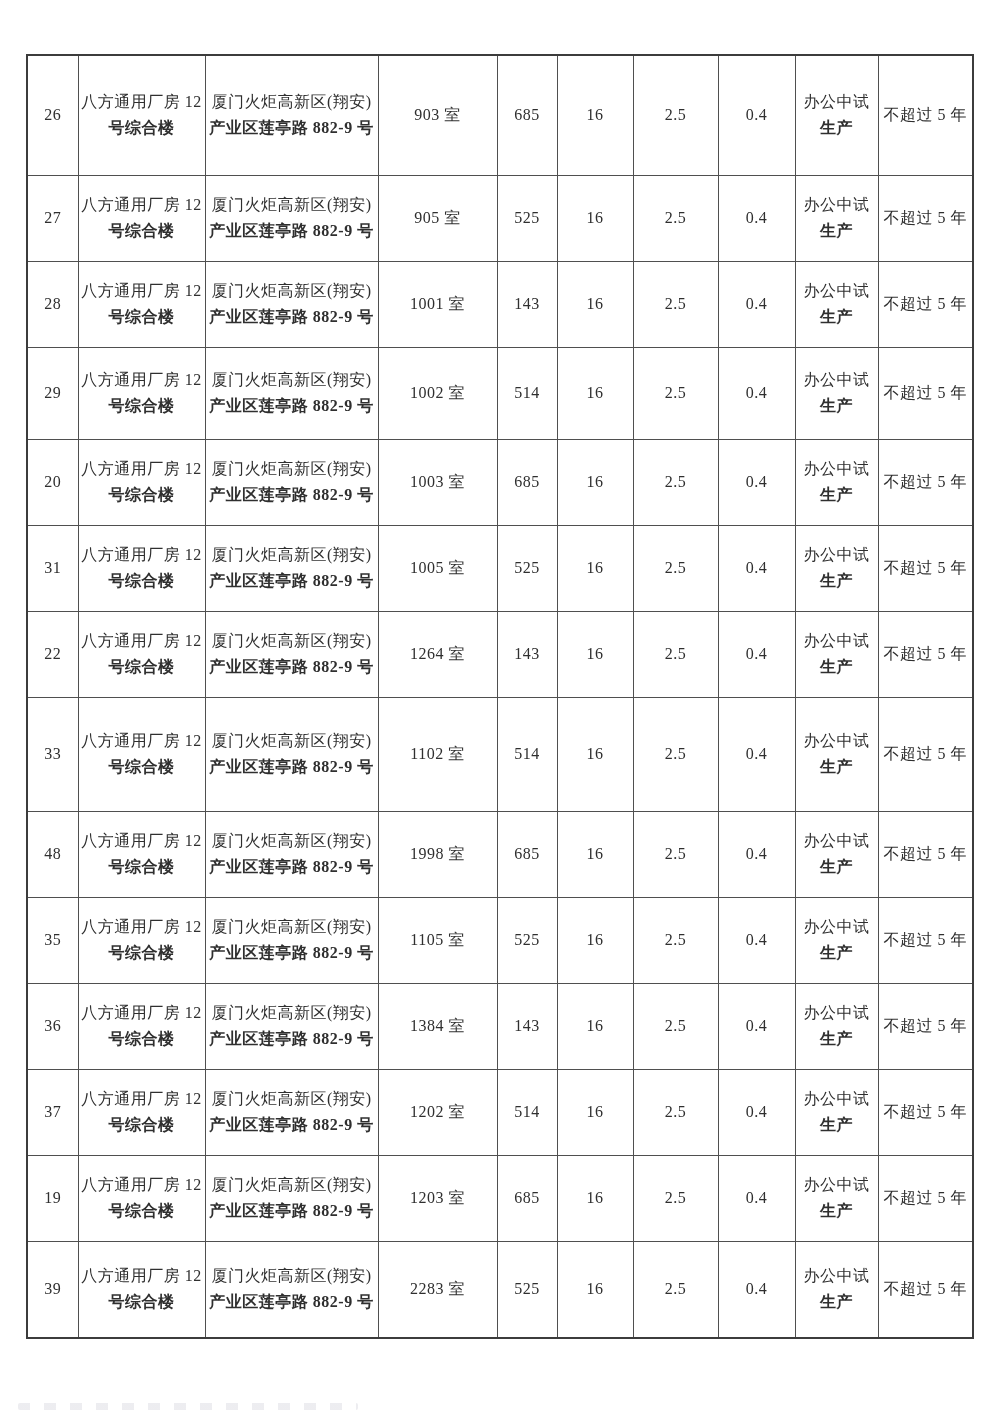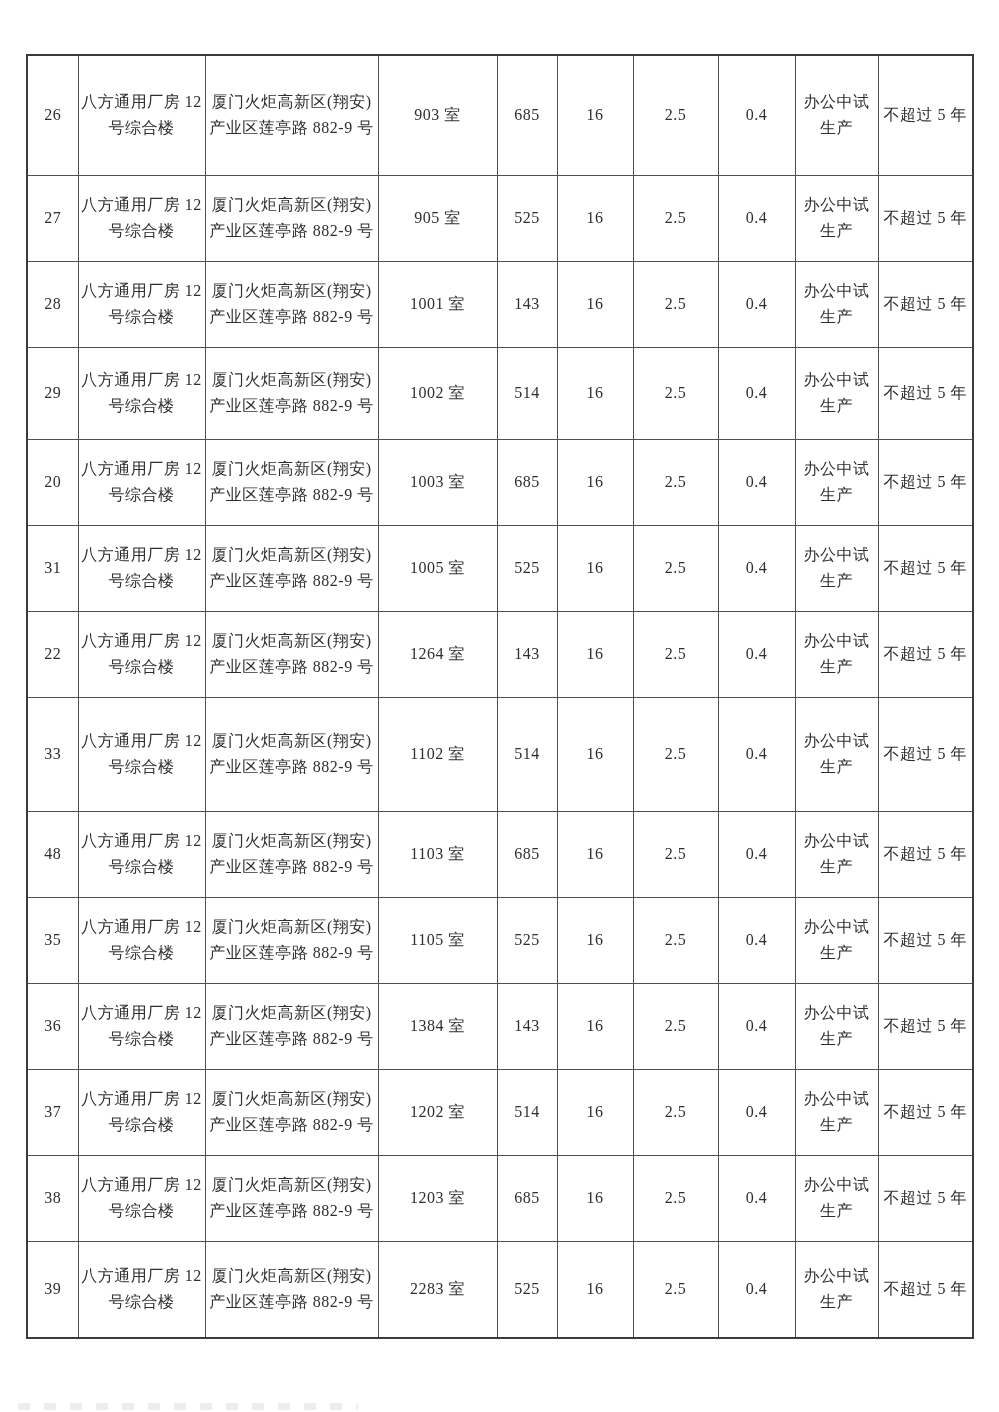--- a/index.html
+++ b/index.html
@@ -32,21 +32,21 @@
     font-size: 16px;
     padding: 0;
     letter-spacing: 0.5px;
   }
   table.lease tr { height: 86px; }
   table.lease tr:nth-child(1)  { height: 120px; }
   table.lease tr:nth-child(4)  { height: 92px; }
   table.lease tr:nth-child(8)  { height: 114px; }
   table.lease tr:nth-child(14) { height: 97px; }
   .two-line span { display: block; line-height: 20px; }
-  .two-line span + span { margin-top: 6px; }
+  .two-line span + span { margin-top: 6px; font-weight: bold; }
   .num { letter-spacing: 1px; }
   
   .bottom-artifact {
     position: absolute;
     left: 18px;
     top: 1403px;
     width: 340px;
     height: 7px;
     background: repeating-linear-gradient(90deg,
       #eaeaee 0px, #eaeaee 12px,
@@ -244,21 +244,21 @@
         <tr>
           <td class="num">48</td>
           <td class="two-line">
             <span>八方通用厂房 12</span>
             <span>号综合楼</span>
           </td>
           <td class="two-line">
             <span>厦门火炬高新区(翔安)</span>
             <span>产业区莲亭路 882-9 号</span>
           </td>
-          <td class="num">1103 室</td>
+          <td class="num">1998 室</td>
           <td class="num">685</td>
           <td class="num">16</td>
           <td class="num">2.5</td>
           <td class="num">0.4</td>
           <td class="two-line">
             <span>办公中试</span>
             <span>生产</span>
           </td>
           <td>不超过 5 年</td>
         </tr>
@@ -319,21 +319,21 @@
           <td class="num">16</td>
           <td class="num">2.5</td>
           <td class="num">0.4</td>
           <td class="two-line">
             <span>办公中试</span>
             <span>生产</span>
           </td>
           <td>不超过 5 年</td>
         </tr>
         <tr>
-          <td class="num">38</td>
+          <td class="num">19</td>
           <td class="two-line">
             <span>八方通用厂房 12</span>
             <span>号综合楼</span>
           </td>
           <td class="two-line">
             <span>厦门火炬高新区(翔安)</span>
             <span>产业区莲亭路 882-9 号</span>
           </td>
           <td class="num">1203 室</td>
           <td class="num">685</td>

